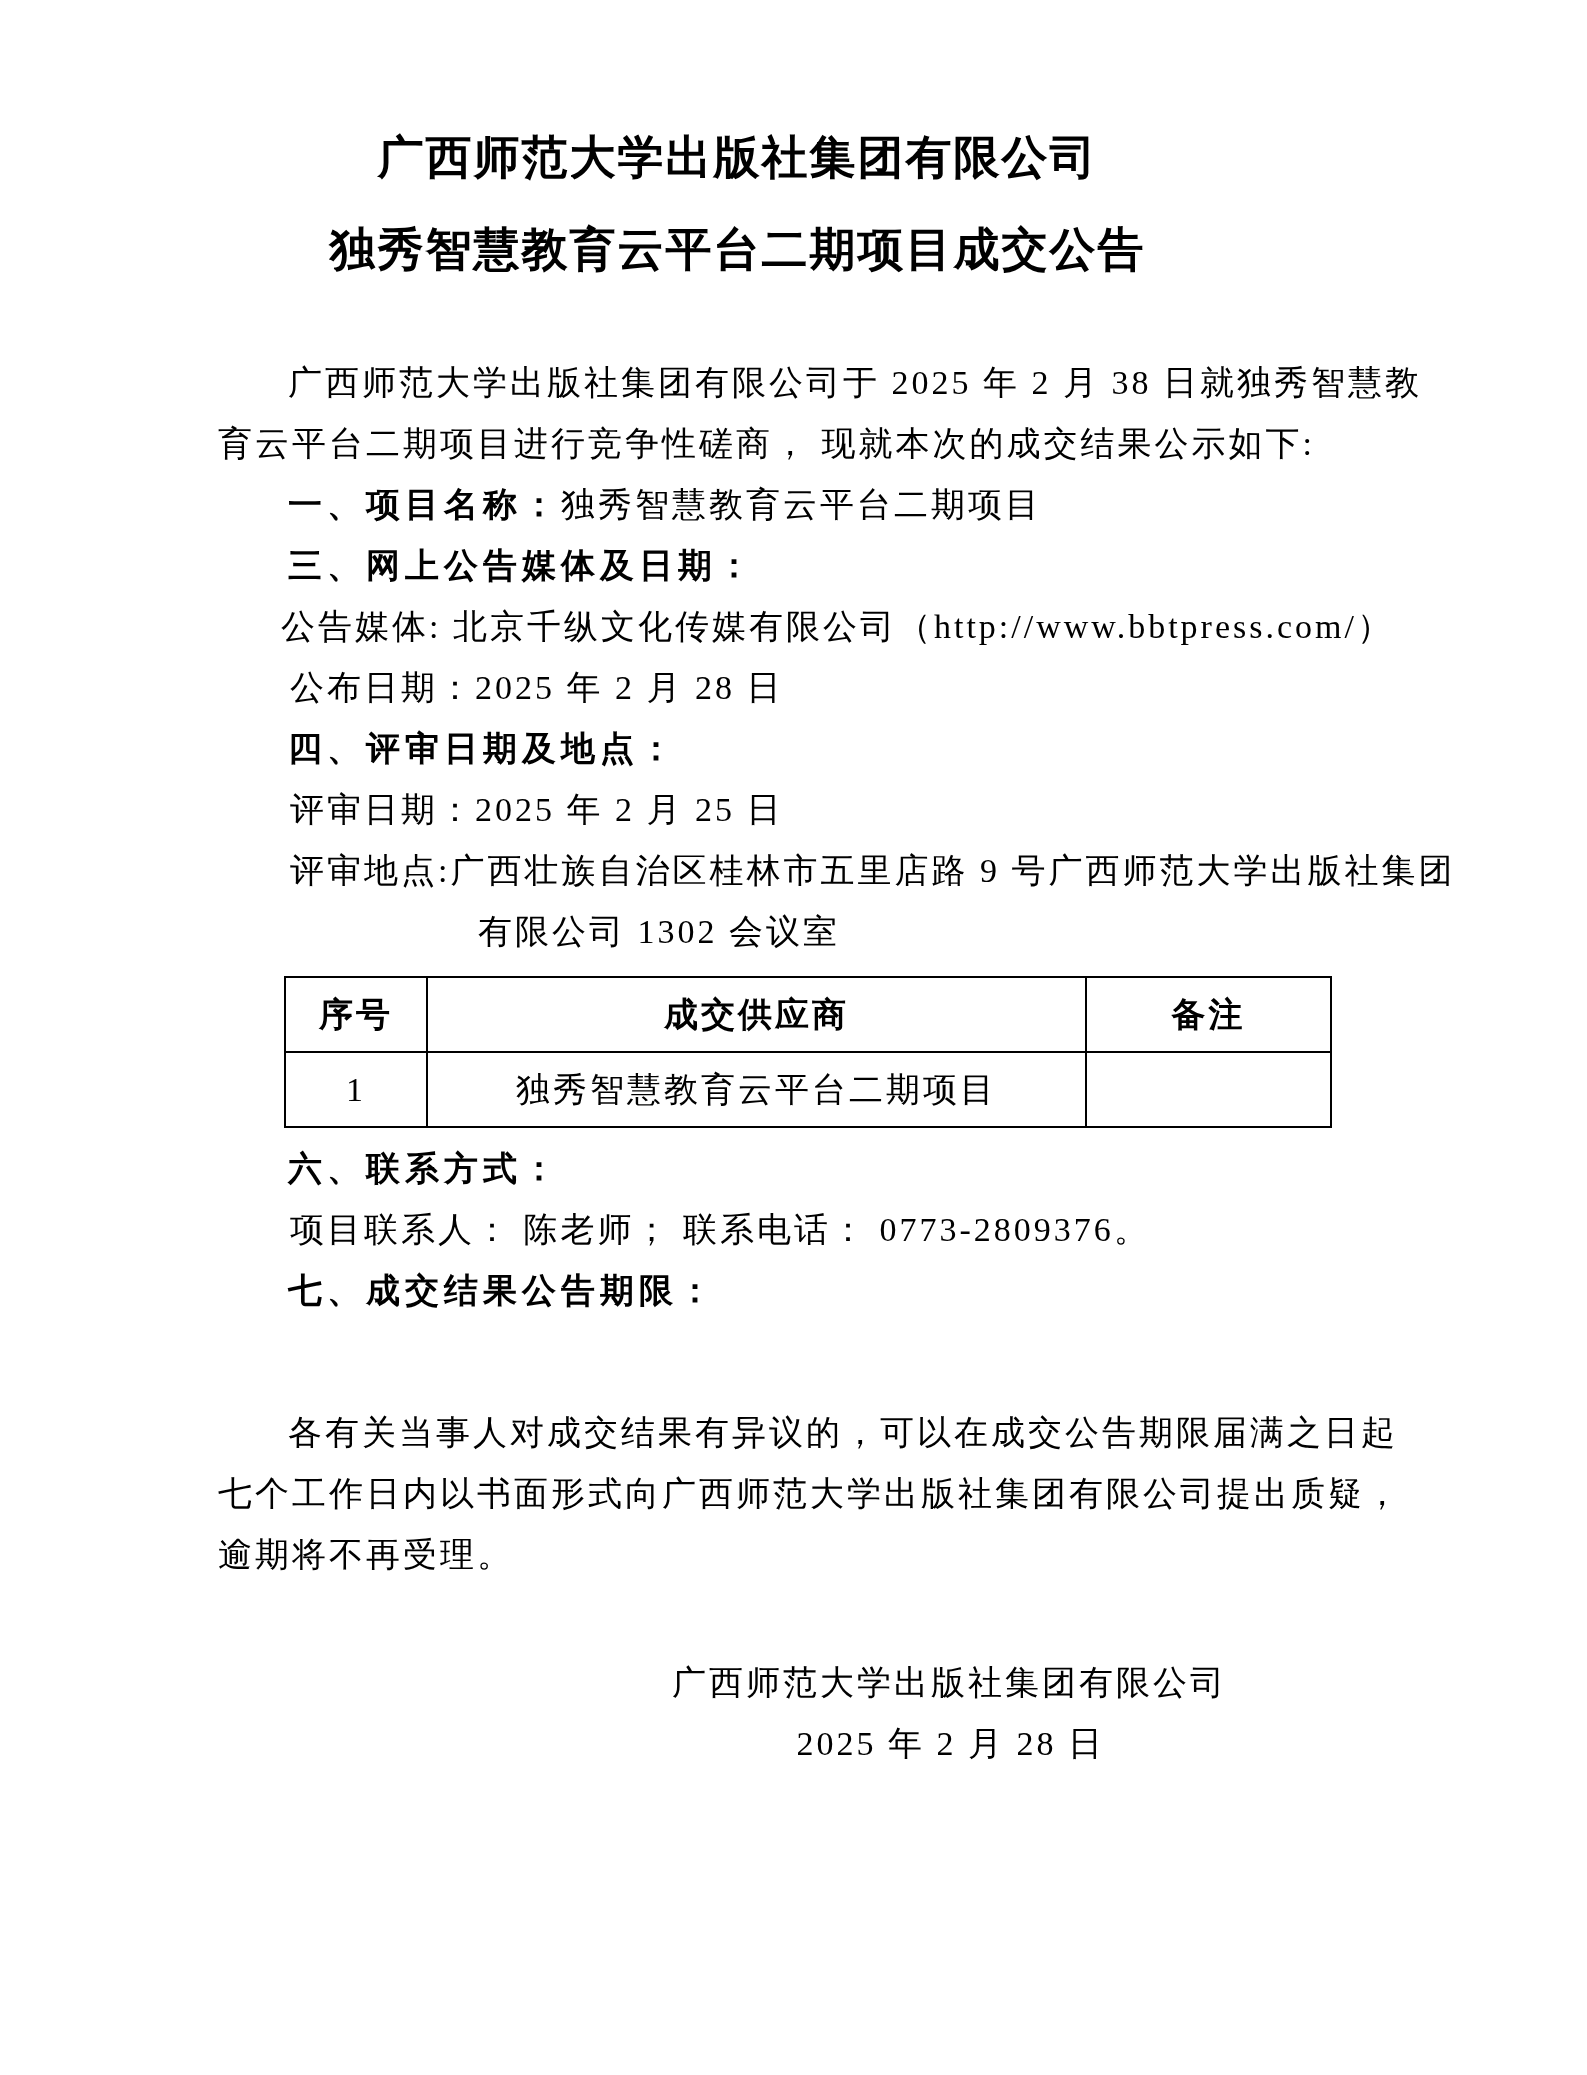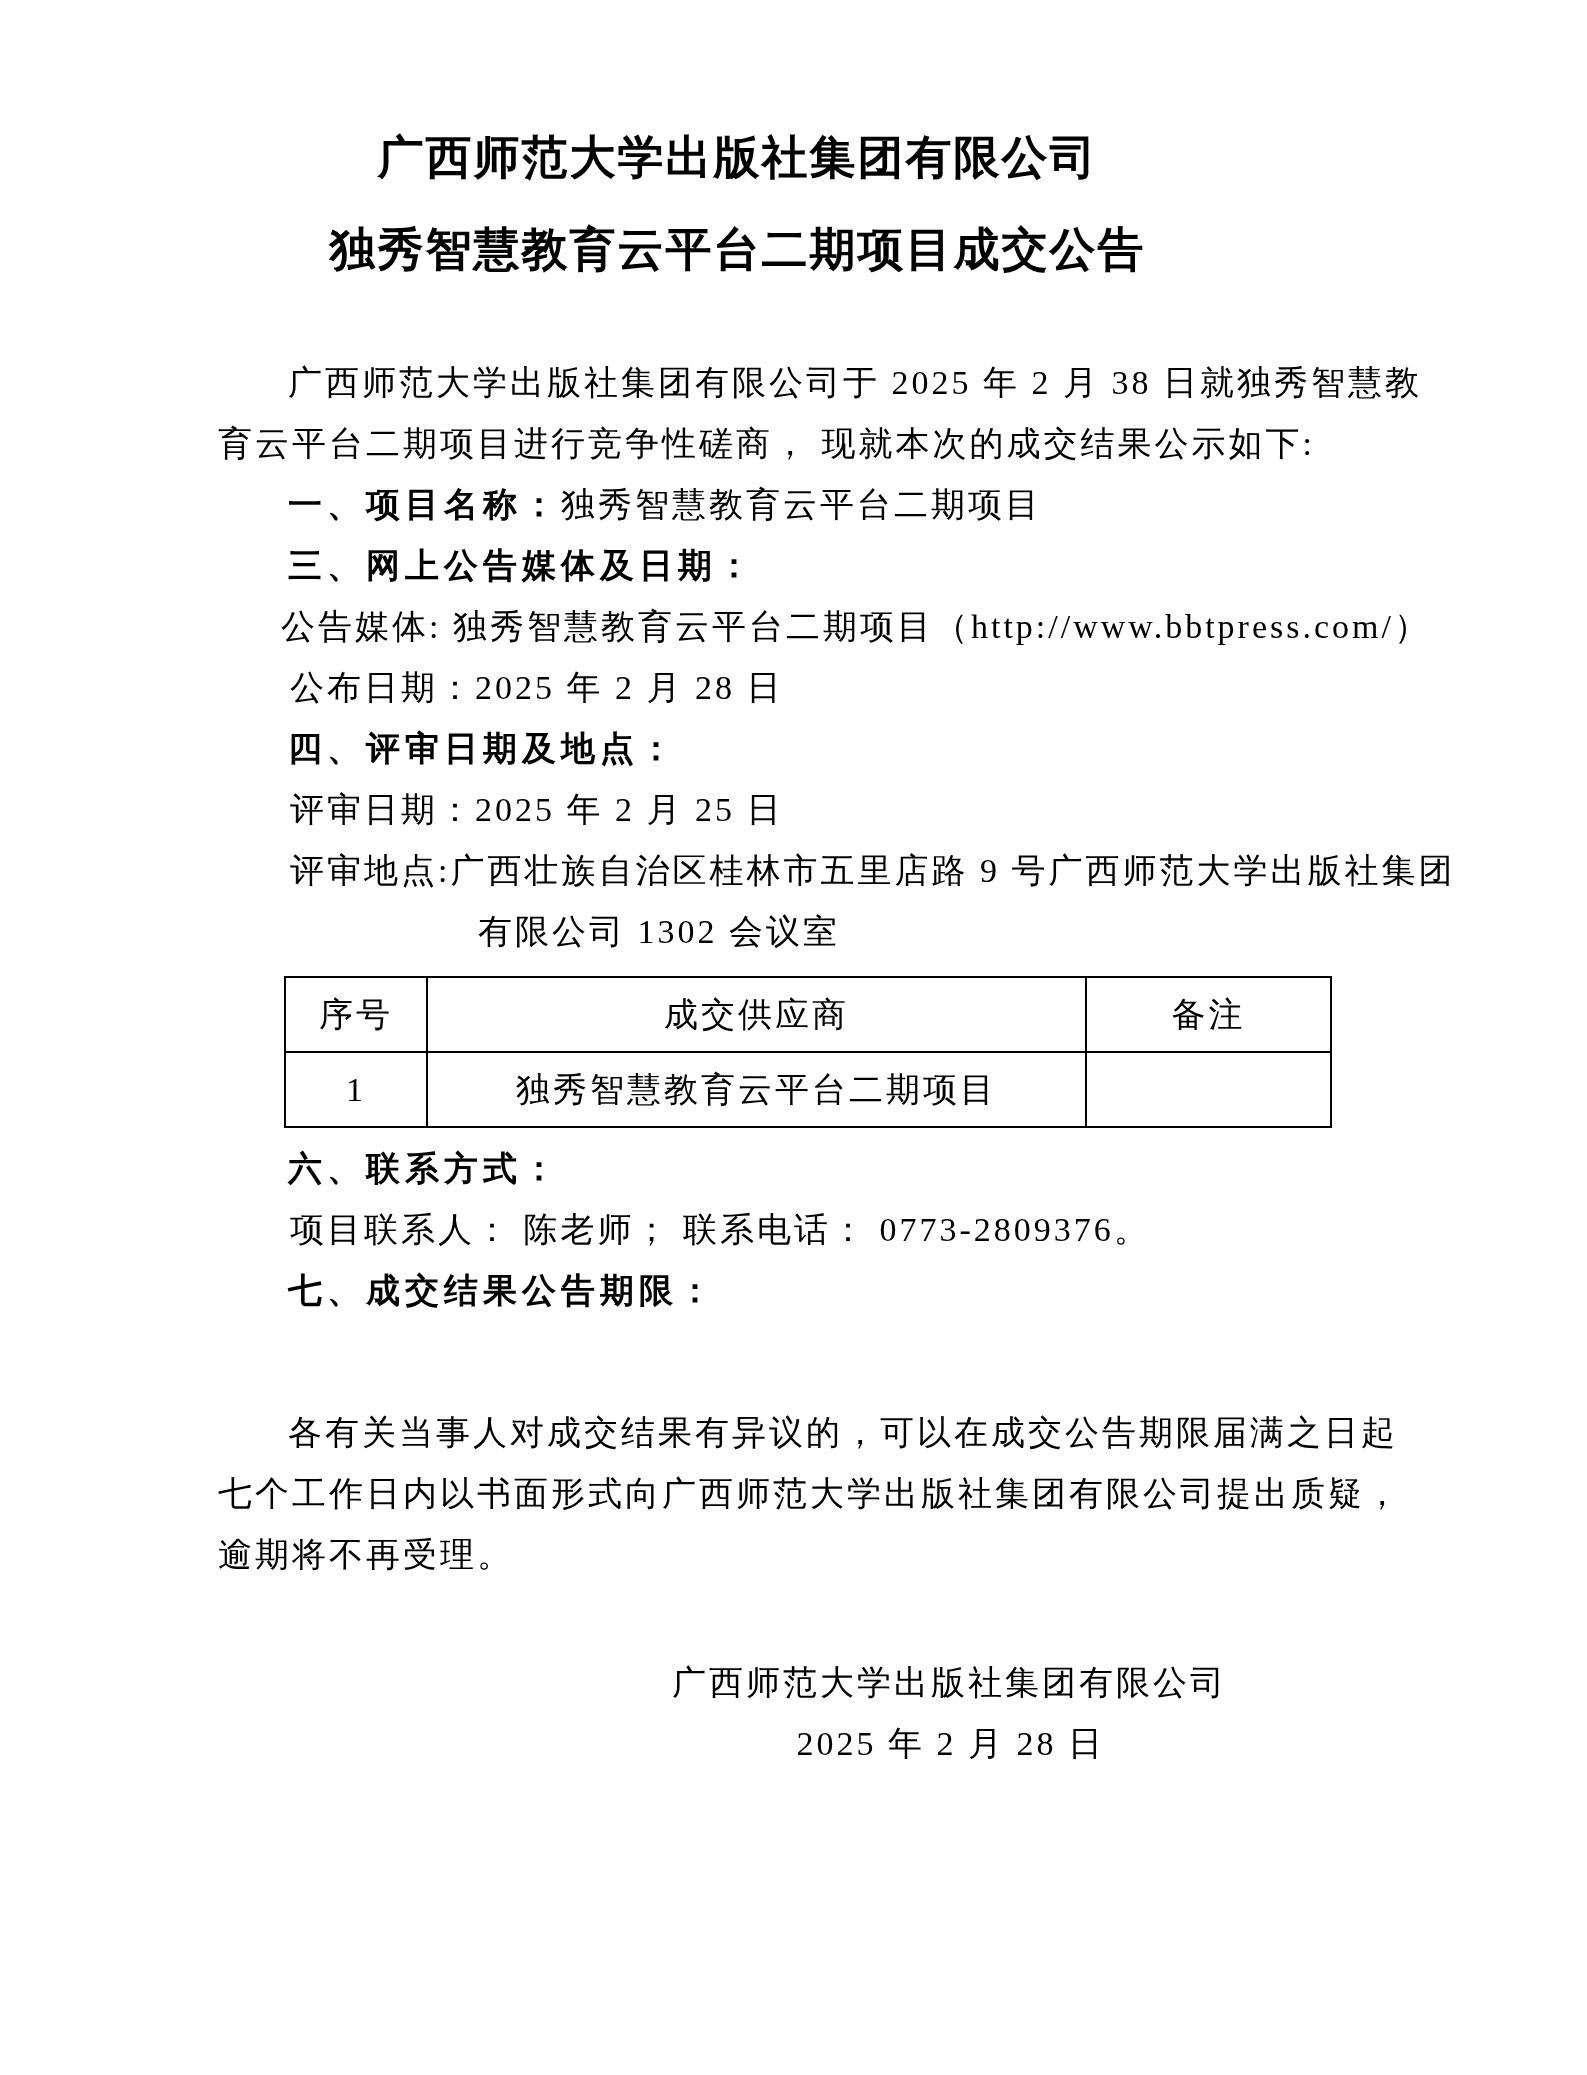--- a/index.html
+++ b/index.html
@@ -61,21 +61,21 @@
   .info-table td {
     border: 2px solid #000000;
     height: 73px;
     text-align: center;
     vertical-align: middle;
     font-size: 34px;
     letter-spacing: 3px;
     padding: 0;
     overflow: hidden;
   }
-  .info-table .th-cell { font-weight: normal; }
+  .info-table .th-cell { font-weight: bold; }
   .col-no     { width: 140px; }
   .col-vendor { width: 657px; }
   .col-note   { width: 243px; }
   
   .objection-block { margin-top: 81px; }
   .sig-org {
     margin-top: 67px;
     text-align: right;
     padding-right: 30px;
   }
@@ -97,21 +97,21 @@
   <div class="doc-body">
 
     <p class="line indent">广西师范大学出版社集团有限公司于 2025 年 2 月 38 日就独秀智慧教</p>
     <p class="line">育云平台二期项目进行竞争性磋商， 现就本次的成交结果公示如下:</p>
 
     <p class="line indent"><span class="hd">一、项目名称：</span><span>独秀智慧教育云平台二期项目</span></p>
 
 
     <p class="line indent hd">三、网上公告媒体及日期：</p>
 
-    <p class="line media"><span>公告媒体:</span> <span>独秀智慧教育云平台二期项目（http://www.bbtpress.com/）</span></p>
+    <p class="line media"><span>公告媒体:</span> <span>北京千纵文化传媒有限公司（http://www.bbtpress.com/）</span></p>
 
     <p class="line sub"><span>公布日期：</span><span>2025 年 2 月 28 日</span></p>
 
     <p class="line indent hd">四、评审日期及地点：</p>
 
     <p class="line sub"><span>评审日期：</span><span>2025 年 2 月 25 日</span></p>
 
     <p class="line sub"><span>评审地点:</span><span>广西壮族自治区桂林市五里店路 9 号广西师范大学出版社集团</span></p>
     <p class="line cont">有限公司 1302 会议室</p>
 

